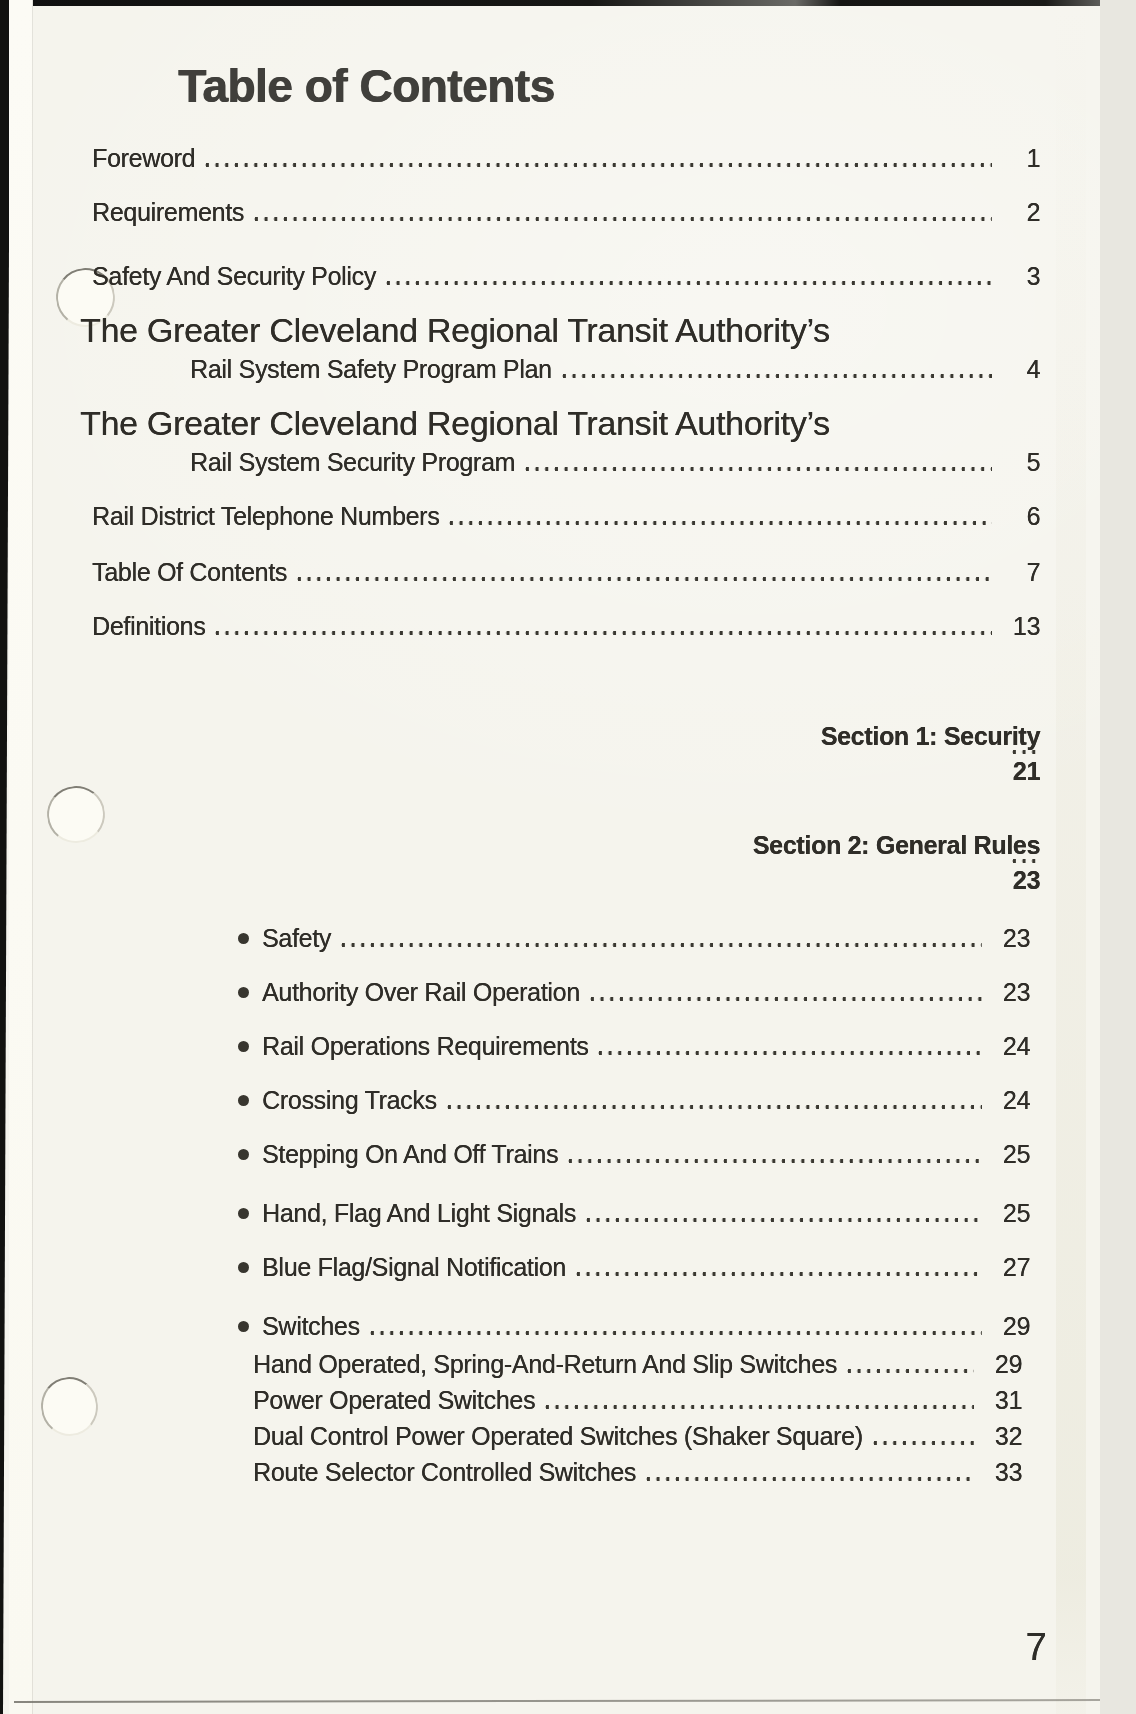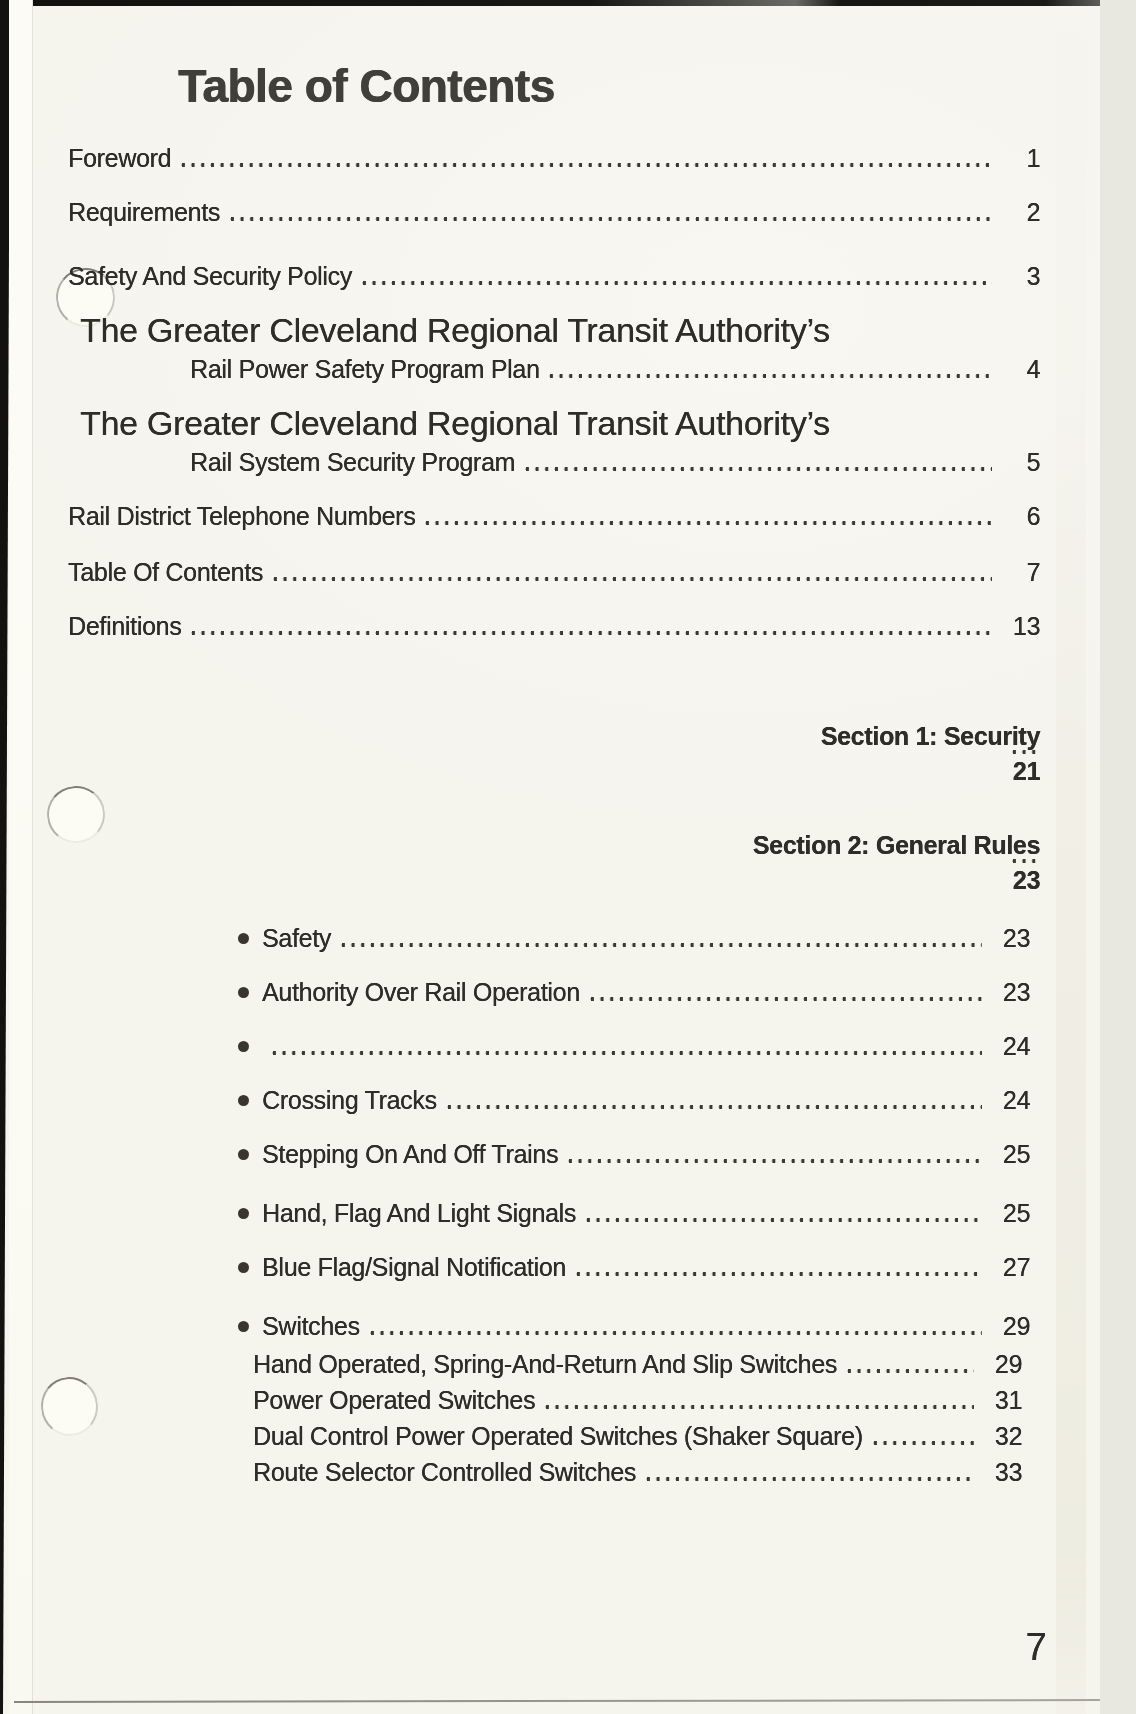--- a/index.html
+++ b/index.html
@@ -35,21 +35,21 @@
   #hole2{left:47px;top:786px;width:58px;height:57px;}
   #hole3{left:41px;top:1377px;width:57px;height:59px;}
 
   
   .content{position:absolute;left:0;top:62px;right:60px;}
   .title{margin:0;padding-left:178px;font-size:46px;line-height:48px;font-weight:700;
     letter-spacing:-0.5px;color:#403f3b;
     text-shadow:0.7px 0 currentColor,-0.3px 0 rgba(64,63,59,0.6);}
   .row,.l2{display:flex;align-items:flex-end;font-size:25px;line-height:26px;
     letter-spacing:-0.3px;text-shadow:0.25px 0 currentColor;}
-  .row{padding-left:68px;margin-top:28px;}
+  .row{padding-left:92px;margin-top:28px;}
   .first{margin-top:35px;}
   .mt38{margin-top:38px;}
   .mt30{margin-top:30px;}
   .mt33{margin-top:33px;}
   .sec{padding-left:158px;font-weight:700;margin-top:84px;flex-direction:column;}
   .sec2{margin-top:48px;}
   .brow{padding-left:238px;padding-right:10px;}
   .bsafety{margin-top:32px;}
   .sub{padding-left:253px;padding-right:18px;}
   .mtsub{margin-top:10px;}
@@ -96,21 +96,21 @@
     </div>
     <div class="row mt38">
       <span class="lbl">Safety And Security Policy</span>
       <span class="dots"></span>
       <span class="pg">3</span>
     </div>
 
     <div class="r2">
       <div class="l1">The Greater Cleveland Regional Transit Authority’s</div>
       <div class="l2">
-        <span class="lbl">Rail Power Safety Program Plan</span>
+        <span class="lbl">Rail System Safety Program Plan</span>
         <span class="dots"></span>
         <span class="pg">4</span>
       </div>
     </div>
     <div class="r2">
       <div class="l1">The Greater Cleveland Regional Transit Authority’s</div>
       <div class="l2">
         <span class="lbl">Rail System Security Program</span>
         <span class="dots"></span>
         <span class="pg">5</span>
@@ -151,20 +151,21 @@
       <span class="pg">23</span>
     </div>
     <div class="row brow">
       <span class="bullet"></span>
       <span class="lbl">Authority Over Rail Operation</span>
       <span class="dots"></span>
       <span class="pg">23</span>
     </div>
     <div class="row brow">
       <span class="bullet"></span>
+      <span class="lbl">Rail Operations Requirements</span>
       <span class="dots"></span>
       <span class="pg">24</span>
     </div>
     <div class="row brow">
       <span class="bullet"></span>
       <span class="lbl">Crossing Tracks</span>
       <span class="dots"></span>
       <span class="pg">24</span>
     </div>
     <div class="row brow">

